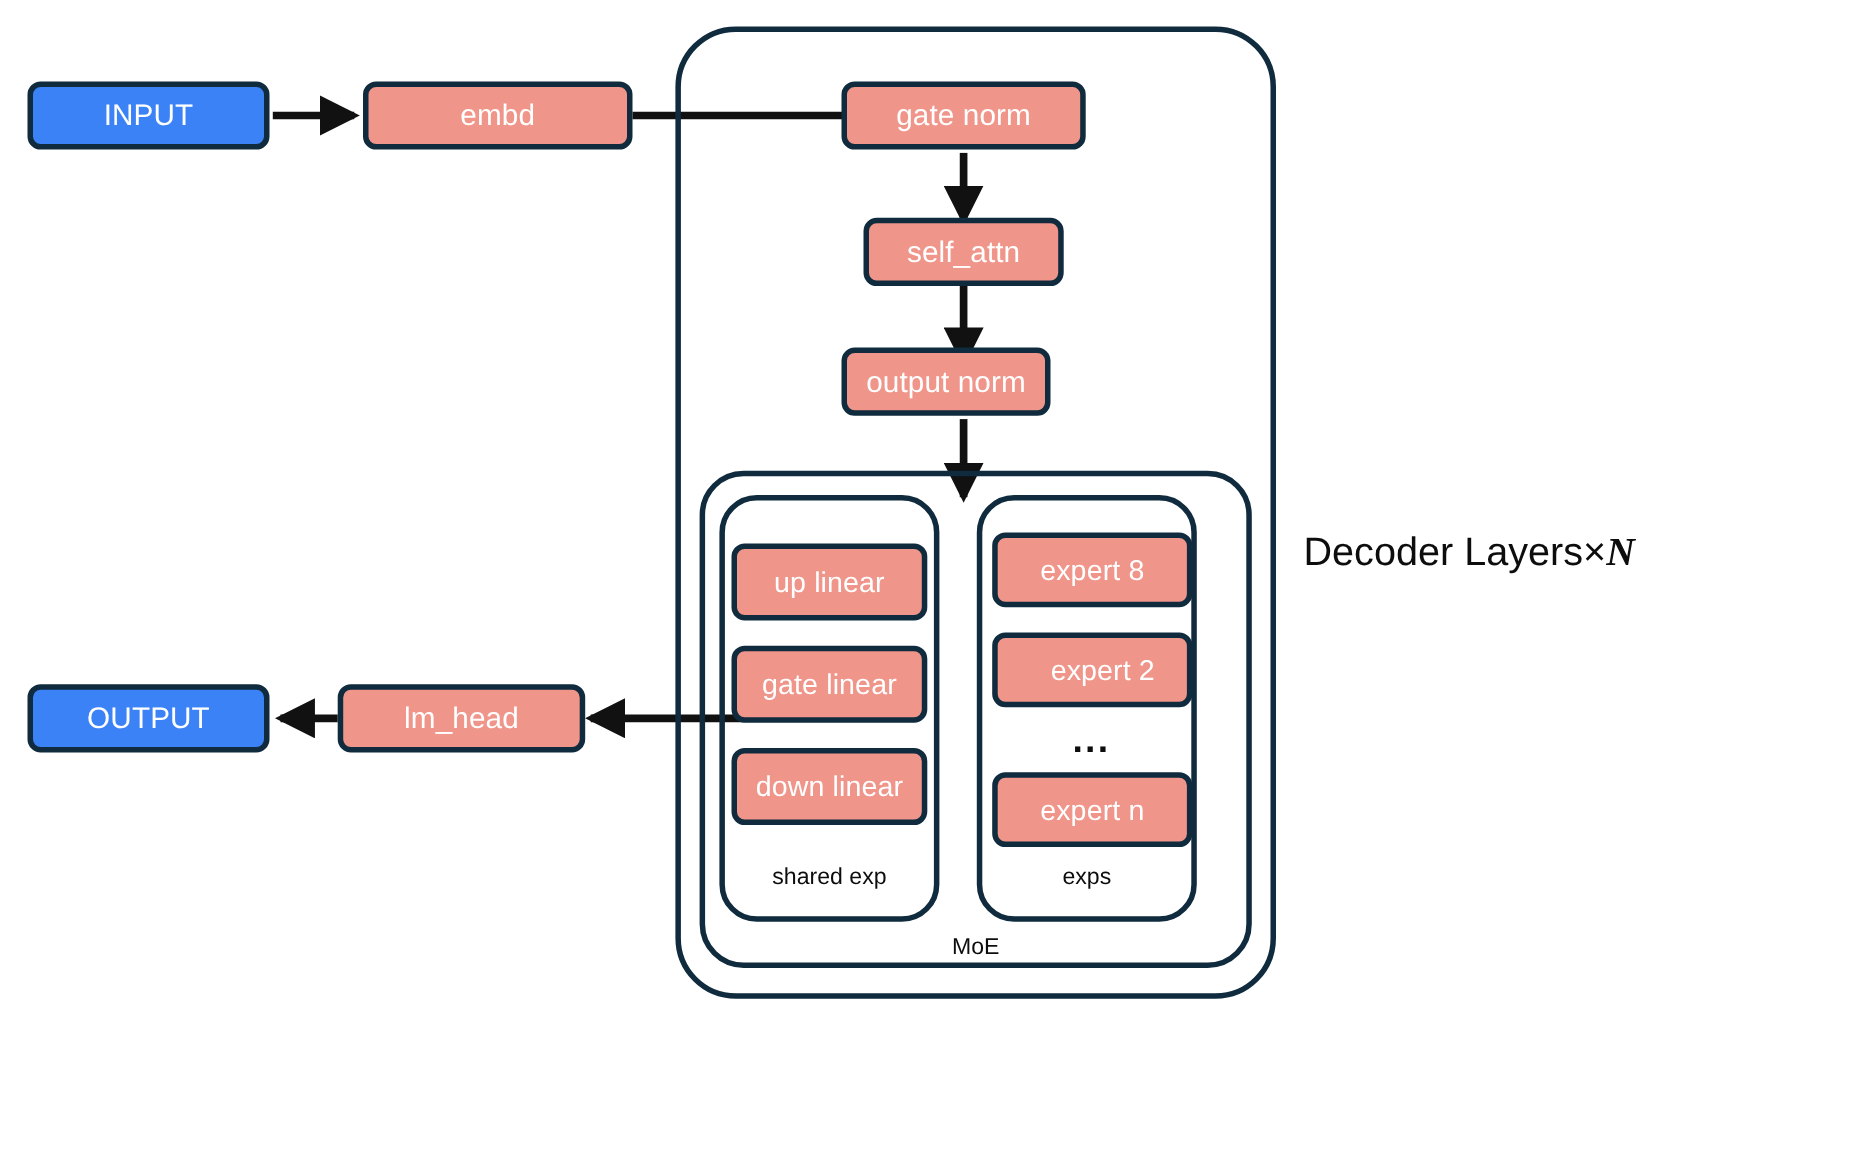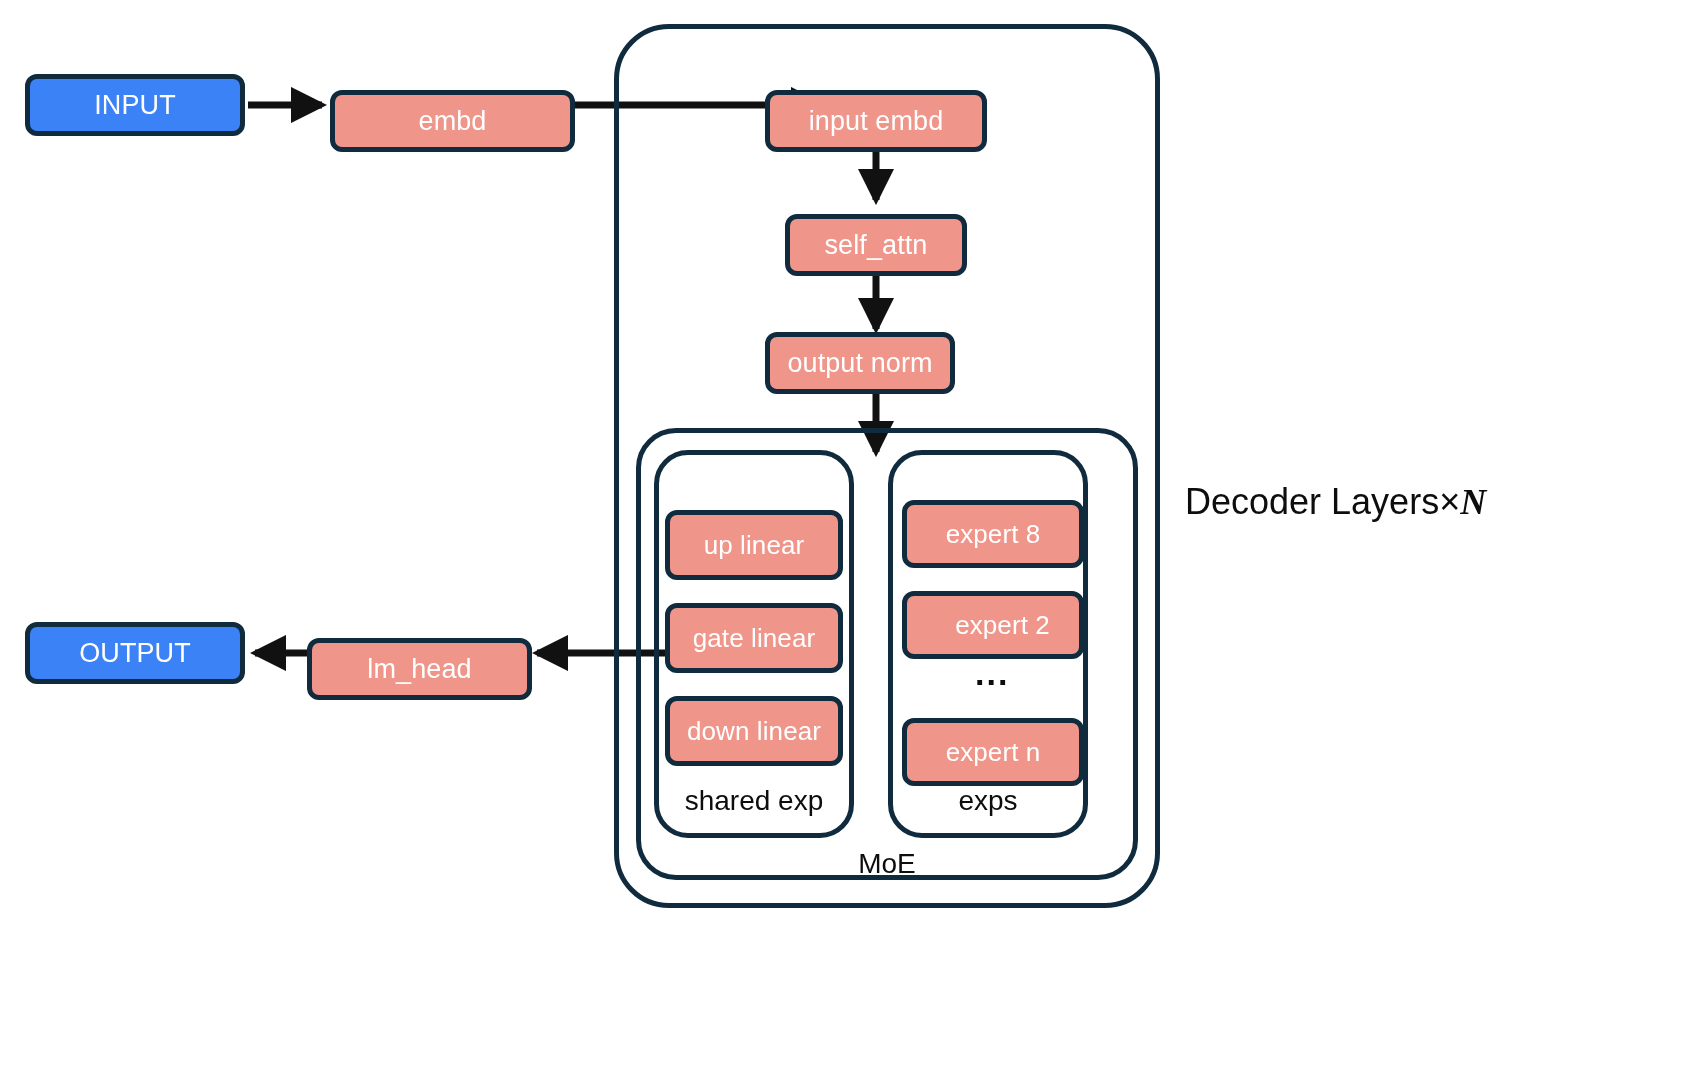--- a/index.html
+++ b/index.html
@@ -17,39 +17,39 @@
     box-sizing:border-box;
     display:flex;align-items:center;justify-content:center;
     border:5px solid #0f2b3d;
     border-radius:12px;
     color:#ffffff;
     font-size:27px;
     line-height:1;
     white-space:nowrap;
     letter-spacing:.1px;
   }
-  .node.salmon{background:#ef958a;margin-top:16px;}
+  .node.salmon{background:#ef958a;}
   .node.blue{background:#3b82f6;}
   .node.small{font-size:26px;}
 
   
   .group{
     position:absolute;
     box-sizing:border-box;
     border:5px solid #0f2b3d;
     background:transparent;
   }
   .group.decoder{border-radius:55px;}
   .group.moe{border-radius:40px;}
   .group.col{border-radius:34px;}
 
   .glabel{
     position:absolute;
     color:#0d0d0d;
-    font-size:28px;
+    font-size:21px;
     line-height:1;
     white-space:nowrap;
     text-align:center;
   }
   .dots{
     position:absolute;
     color:#0d0d0d;
     font-size:34px;
     line-height:1;
     font-weight:700;
@@ -103,21 +103,21 @@
   </div>
 
   <div class="node blue" style="left:25px;top:74px;width:220px;height:62px;">INPUT</div>
 
   <div class="node salmon" style="left:330px;top:74px;width:245px;height:62px;">embd</div>
 
   <div class="node blue" style="left:25px;top:622px;width:220px;height:62px;">OUTPUT</div>
 
   <div class="node salmon" style="left:307px;top:622px;width:225px;height:62px;">lm_head</div>
 
-  <div class="node salmon" style="left:765px;top:74px;width:222px;height:62px;">input embd</div>
+  <div class="node salmon" style="left:765px;top:74px;width:222px;height:62px;">gate norm</div>
 
   <div class="node salmon" style="left:785px;top:198px;width:182px;height:62px;">self_attn</div>
 
   <div class="node salmon" style="left:765px;top:316px;width:190px;height:62px;">output norm</div>
 
   <div class="group moe" style="left:636px;top:428px;width:502px;height:452px;"></div>
 
   <div class="glabel" style="left:636px;top:850px;width:502px;">MoE</div>
 
   <div class="group col" style="left:654px;top:450px;width:200px;height:388px;"></div>

